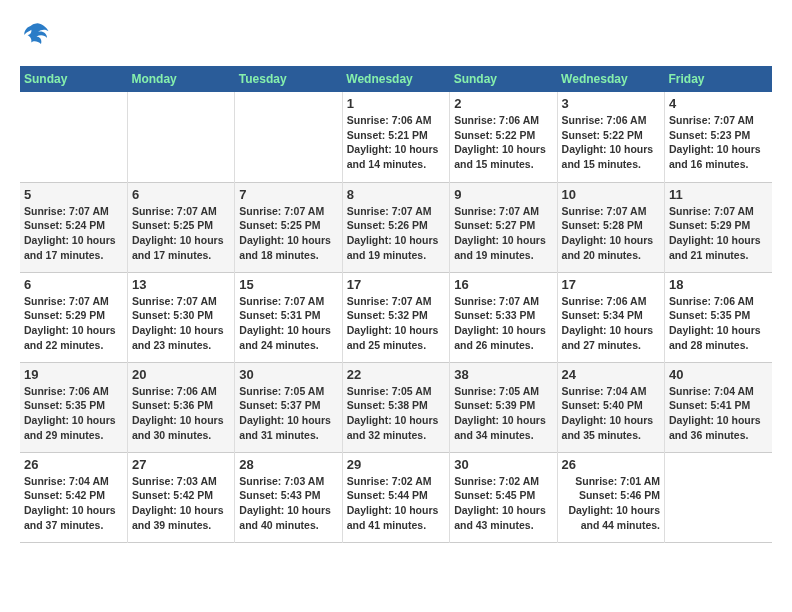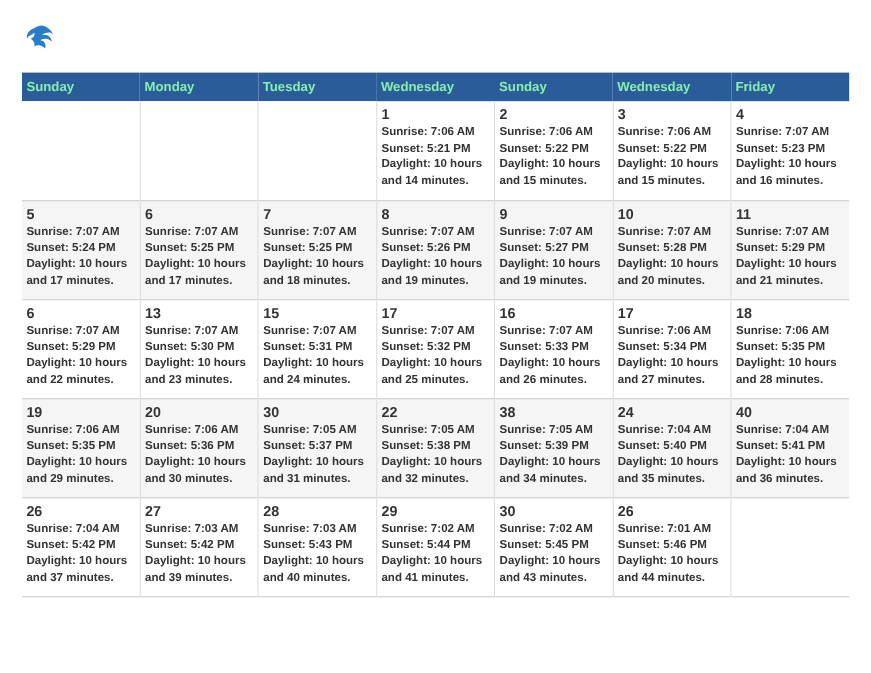--- a/index.html
+++ b/index.html
@@ -340,21 +340,21 @@
         </td>
         <td>
           <span class="day-num">30</span>
           <div class="day-info" style="white-space: pre-line;">Sunrise: 7:02 AM
 Sunset: 5:45 PM
 Daylight: 10 hours
 and 43 minutes.</div>
         </td>
         <td>
           <span class="day-num">26</span>
-          <div class="day-info" style="white-space: pre-line;">Sunrise: 7:01 AM
+          <div class="day-info" style="white-space: pre-line; text-align: right;">Sunrise: 7:01 AM
 Sunset: 5:46 PM
 Daylight: 10 hours
 and 44 minutes.</div>
         </td>
         <td class="empty"></td>
       </tr>
     </tbody>
 </table>
 
 </body></html>

